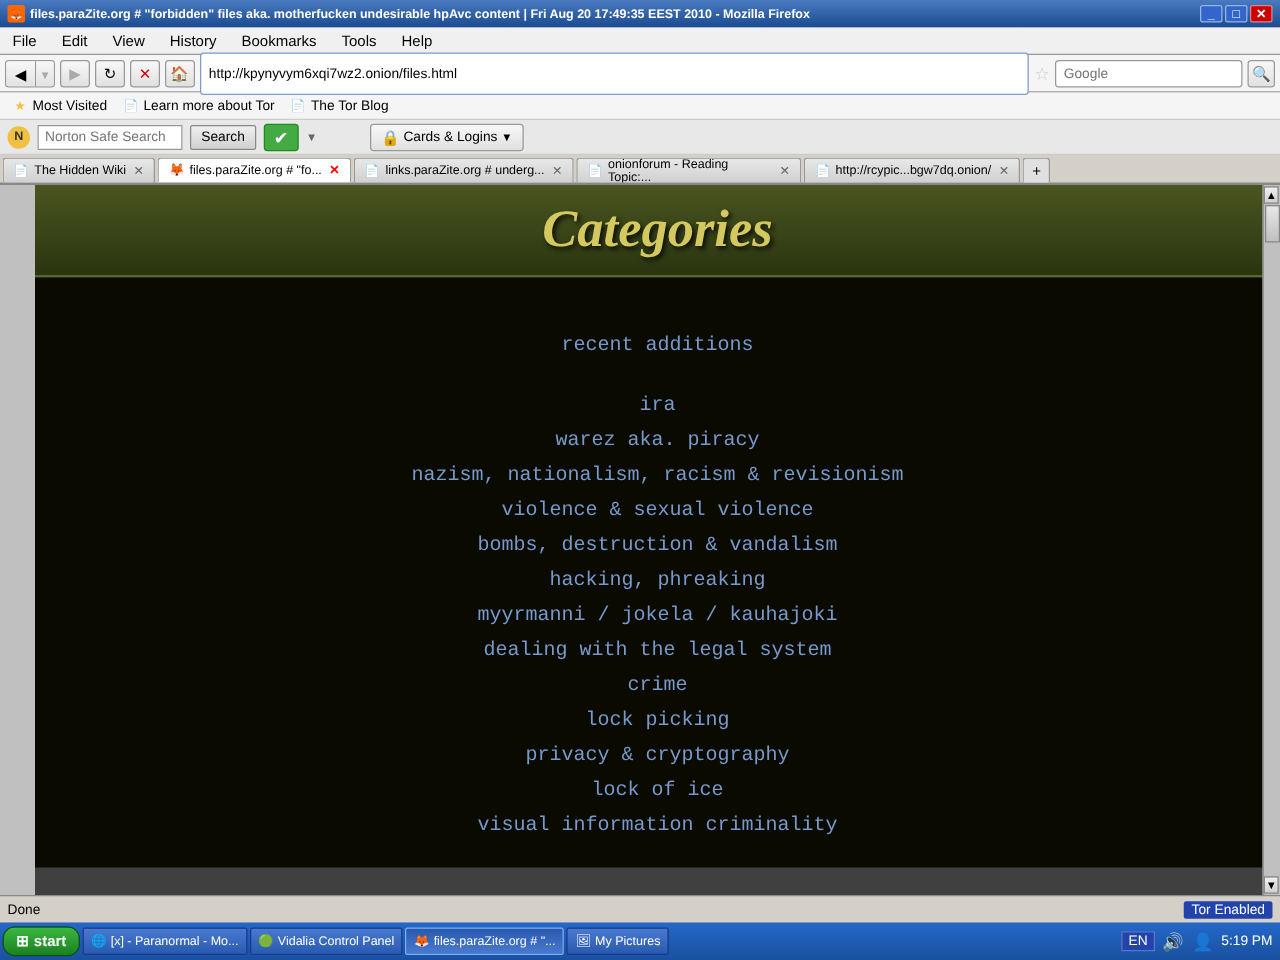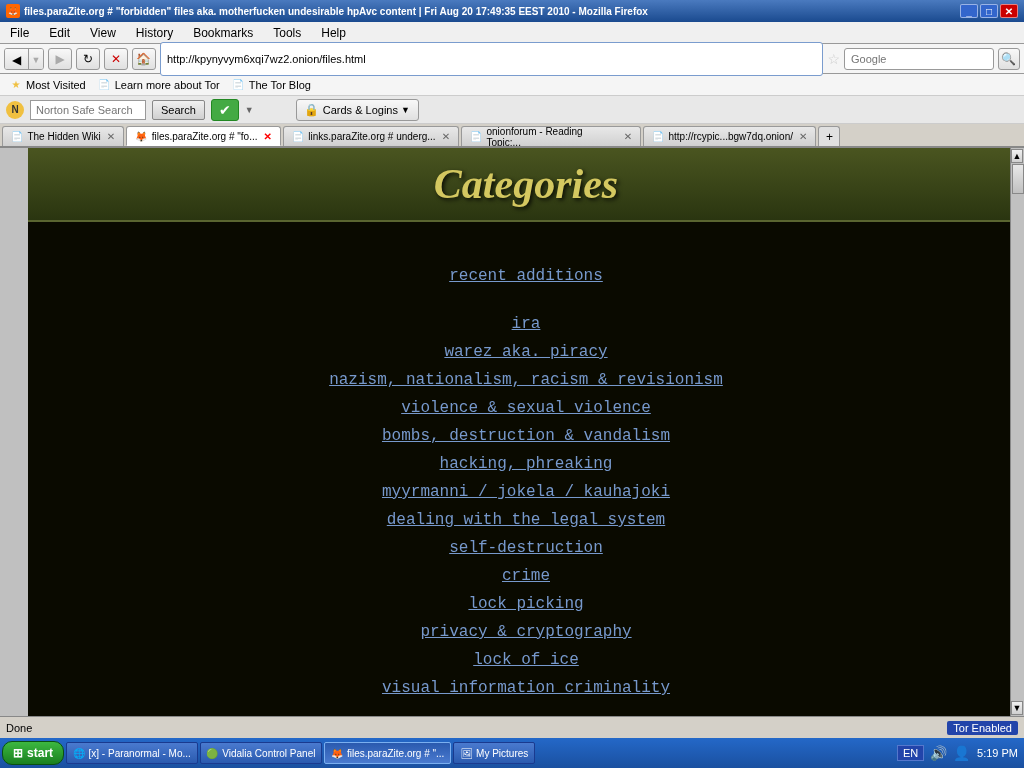--- a/index.html
+++ b/index.html
@@ -148,21 +148,20 @@
     }
 
     .categories-list {
       text-align: center;
       padding: 20px 0;
       background: #0a0a00;
     }
     .cat-link {
       display: block;
       color: #7799cc;
-      text-decoration: underline;
       font-family: 'Courier New', monospace;
       font-size: 16px;
       padding: 5px 0;
       cursor: pointer;
     }
     .cat-section-gap { height: 20px; }
 
     
     .status-bar {
       background: #d4d0c8;
@@ -355,21 +354,20 @@
       <a class="cat-link">recent additions</a>
       <div class="cat-section-gap"></div>
       <a class="cat-link">ira</a>
       <a class="cat-link">warez aka. piracy</a>
       <a class="cat-link">nazism, nationalism, racism &amp; revisionism</a>
       <a class="cat-link">violence &amp; sexual violence</a>
       <a class="cat-link">bombs, destruction &amp; vandalism</a>
       <a class="cat-link">hacking, phreaking</a>
       <a class="cat-link">myyrmanni / jokela / kauhajoki</a>
       <a class="cat-link">dealing with the legal system</a>
-      <a class="cat-link">self-destruction</a>
       <a class="cat-link">crime</a>
       <a class="cat-link">lock picking</a>
       <a class="cat-link">privacy &amp; cryptography</a>
       <a class="cat-link">lock of ice</a>
       <a class="cat-link">visual information criminality</a>
 
     </div>
   </div>
 
   <div style="position:absolute; right:0; top:0; width:14px; height:100%; background:#c0c0c0; border-left:1px solid #888;">

